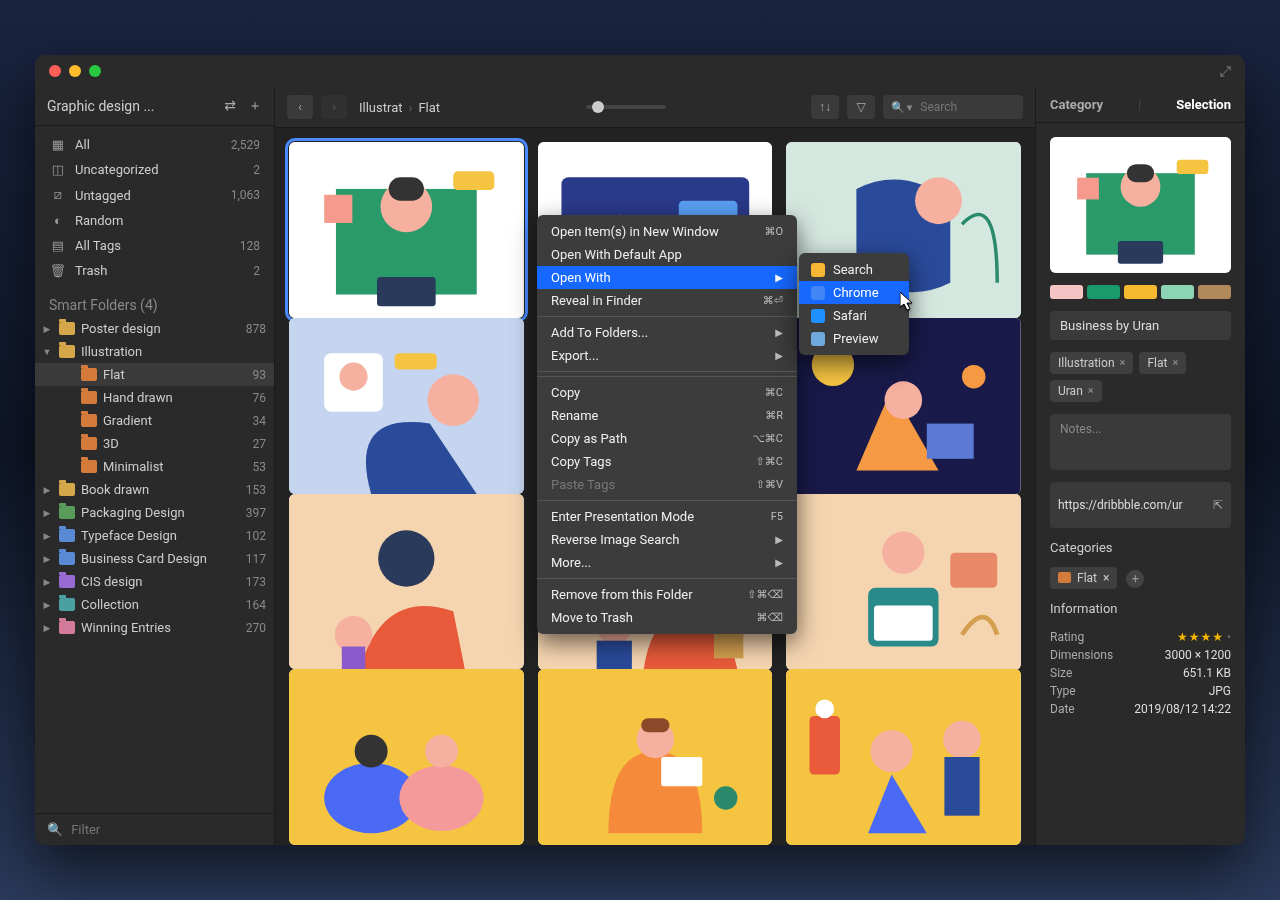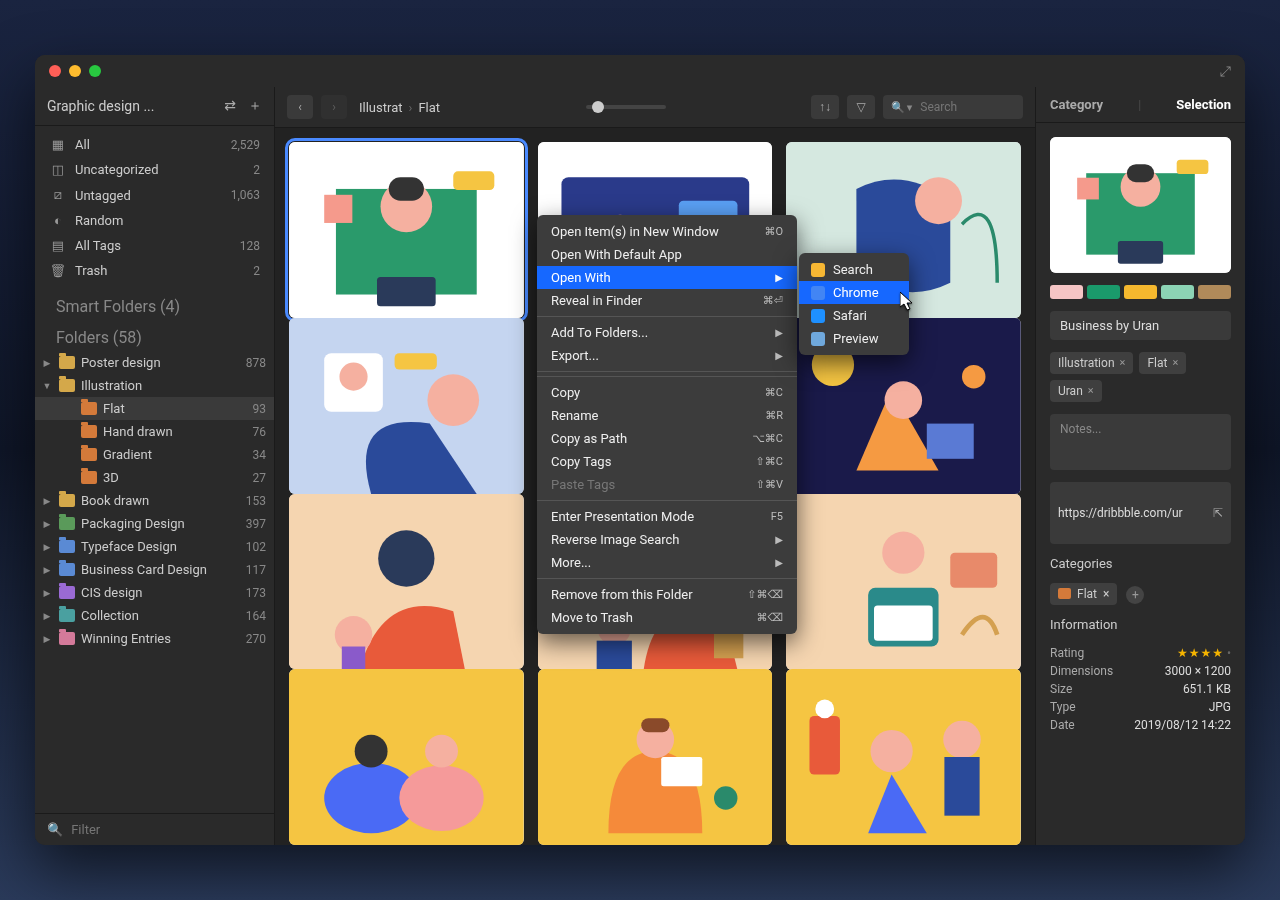--- a/index.html
+++ b/index.html
@@ -13,21 +13,21 @@
 .body { flex:1; display:flex; overflow:hidden; }
 .sidebar { width:240px; background:#2a2a2a; border-right:1px solid #1a1a1a; display:flex; flex-direction:column; }
 .sb-head { display:flex; align-items:center; padding:10px 12px; color:#ccc; font-size:14px; border-bottom:1px solid #1a1a1a;gap:44px; }
 .sb-head-title { flex:1; white-space:nowrap; overflow:hidden; text-overflow:ellipsis; }
 .sb-head-icons { display:flex; gap:12px; color:#aaa; }
 .sb-section { padding:6px 0; }
 .sb-row { display:flex; align-items:center; padding:5px 14px; color:#ccc; font-size:13px; cursor:pointer; }
 .sb-row .icon { width:18px; margin-right:8px; color:#999; display:flex; justify-content:center; }
 .sb-row .label { flex:1; }
 .sb-row .count { color:#888; font-size:12px; }
-.sb-label { padding:8px 6px 4px; color:#888; font-size:16px;margin-left:15px; }
+.sb-label { padding:8px 14px 4px; color:#888; font-size:14px; }
 .folder-row { display:flex; align-items:center; padding:4px 8px 4px 6px; color:#ccc; font-size:13px; cursor:pointer; }
 .folder-row .chev { width:12px; color:#888; font-size:9px; text-align:center; }
 .folder-row .fi { width:16px; height:13px; margin:0 6px; border-radius:2px; background:#888; position:relative; }
 .folder-row .fi::before { content:''; position:absolute; top:-3px; left:0; width:7px; height:3px; background:inherit; border-radius:1px 1px 0 0; }
 .folder-row .label { flex:1; }
 .folder-row .count { color:#888; font-size:12px; }
 .folder-row.child { padding-left:28px; }
 .folder-row.child .chev{ visibility:hidden; }
 .folder-row.active { background:#3a3a3a; }
 .folder-row.expanded { }
@@ -56,21 +56,21 @@
 .insp-tabs .active{color:#fff}
 .insp-body { flex:1; overflow:auto; padding:14px; display:flex; flex-direction:column; gap:12px; font-size:12px; color:#ccc; }
 .preview { aspect-ratio:4/3; border-radius:6px; background:#ddd; overflow:hidden; }
 .swatches { display:flex; gap:4px; }
 .sw { flex:1; height:14px; border-radius:3px; }
 .field { background:#3a3a3a; border-radius:4px; padding:7px 10px; color:#ddd; font-size:13px; }
 .tags { display:flex; flex-wrap:wrap; gap:6px; }
 .tag { background:#3f3f3f; border-radius:4px; padding:4px 8px; display:flex; align-items:center; gap:5px; font-size:12px; }
 .tag .x{color:#999;font-size:11px}
 .notes { background:#3a3a3a; border-radius:4px; padding:8px 10px; color:#888; min-height:56px; }
-.url-field { display:flex; align-items:center; background:#3a3a3a; border-radius:4px; padding:24px 8px; gap:8px; }
+.url-field { display:flex; align-items:center; background:#3a3a3a; border-radius:4px; padding:16px 8px; gap:8px; }
 .url-field span:first-child{flex:1;overflow:hidden;white-space:nowrap;color:#ddd}
 .cat-head { color:#ccc; font-size:13px; }
 .cat-chip { display:inline-flex; align-items:center; background:#3f3f3f; border-radius:4px; padding:4px 8px; gap:6px; font-size:12px; }
 .cat-chip .fi{width:13px;height:11px}
 .add-circle { width:18px; height:18px; border-radius:50%; background:#444; color:#999; display:inline-flex; align-items:center; justify-content:center; font-size:12px; margin-left:6px; }
 .info-row { display:flex; justify-content:space-between; font-size:12px; color:#aaa; padding:2px 0; }
 .info-row .v{color:#ddd}
 .stars { color:#f5b400; letter-spacing:1px; }
 .ctx-menu { position:absolute; background:#3c3c3c; border-radius:6px; box-shadow:0 8px 24px rgba(0,0,0,0.6); padding:5px 0; font-size:13px; color:#eee; width:260px; }
 .ctx-item { display:flex; align-items:center; padding:4px 14px; cursor:default; }
@@ -136,21 +136,20 @@
             <span class="label">All Tags</span>
             <span class="count">128</span>
           </div>
           <div class="sb-row">
             <span class="icon">🗑</span>
             <span class="label">Trash</span>
             <span class="count">2</span>
           </div>
         </div>
       <div class="sb-label">Smart Folders (4)</div>
-      <div class="sb-label">Folders (58)</div>
       <div id="sb-folders" style="flex:1;overflow:auto">
           <div class="folder-row">
             <span class="chev">▶</span>
             <span class="fi yellow"></span>
             <span class="label">Poster design</span>
             <span class="count">878</span>
           </div>
           <div class="folder-row expanded">
             <span class="chev">▼</span>
             <span class="fi yellow"></span>
@@ -173,20 +172,26 @@
             <span class="chev"></span>
             <span class="fi orange"></span>
             <span class="label">Gradient</span>
             <span class="count">34</span>
           </div>
           <div class="folder-row child">
             <span class="chev"></span>
             <span class="fi orange"></span>
             <span class="label">3D</span>
             <span class="count">27</span>
+          </div>
+          <div class="folder-row child">
+            <span class="chev"></span>
+            <span class="fi orange"></span>
+            <span class="label">Minimalist</span>
+            <span class="count">53</span>
           </div>
           <div class="folder-row">
             <span class="chev">▶</span>
             <span class="fi yellow"></span>
             <span class="label">Book drawn</span>
             <span class="count">153</span>
           </div>
           <div class="folder-row">
             <span class="chev">▶</span>
             <span class="fi green"></span>

